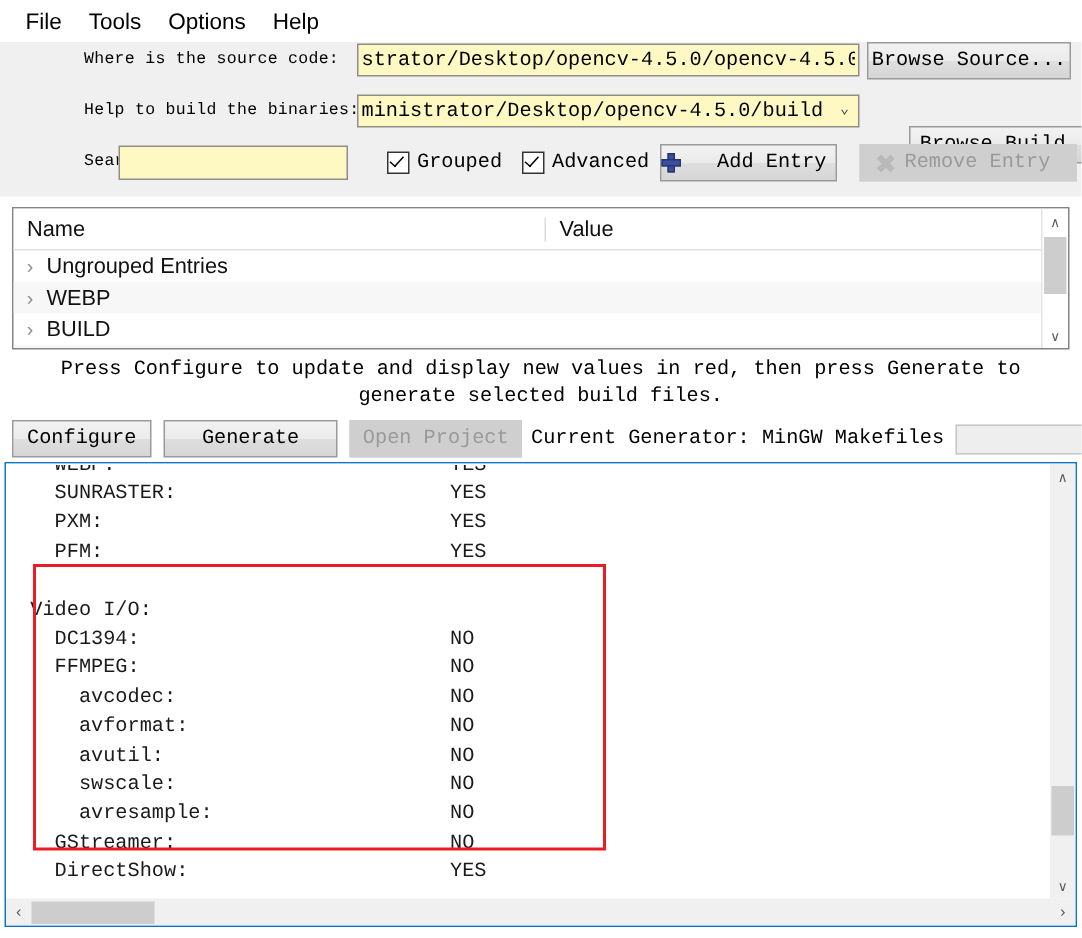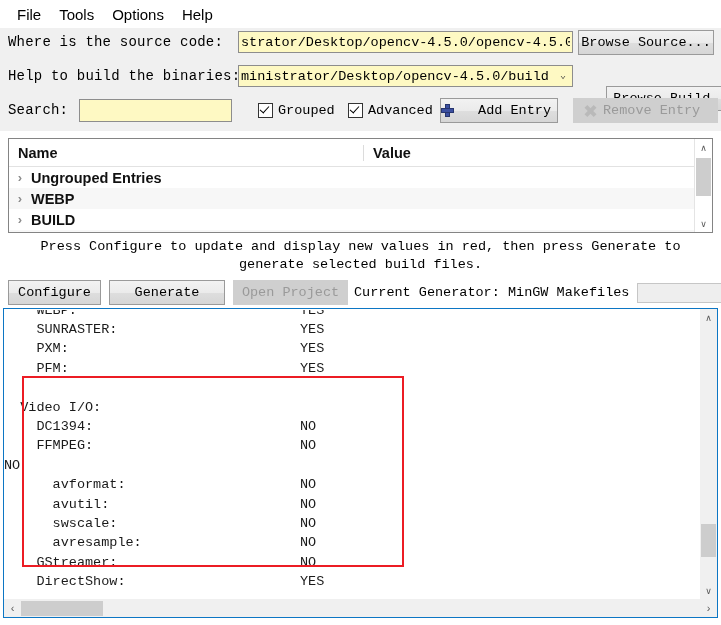--- a/index.html
+++ b/index.html
@@ -51,25 +51,26 @@
     position: absolute;
     left: 0;
     right: 0;
   }
   .row-src   { top: 6px; }
   .row-bld   { top: 40px; }
   .row-search{ top: 74px; }
 
   .fieldlabel {
     font-family: "Liberation Mono", monospace;
-    font-size: 14px;
+    font-size: 11px;
     letter-spacing: 0.2px;
     color: #000;
     white-space: nowrap;
     padding-left: 8px;
+    margin-left: 48px;
   }
 
   .textbox {
     background: #fef9c3;
     border: 1px solid #8d8d8d;
     height: 22px;
     box-sizing: border-box;
     font-family: "Liberation Mono", monospace;
     font-size: 13.5px;
     display: flex;
@@ -183,21 +184,21 @@
     left: 8px;
     top: 138px;
     width: 705px;
     height: 95px;
     border: 1px solid #848484;
     background: #ffffff;
     box-sizing: border-box;
     display: flex;
     overflow: hidden;
   }
-  .treebody { flex: 1; overflow: hidden; position: relative; font-weight: bold; }
+  .treebody { flex: 1; overflow: hidden; position: relative; }
   .tree-head {
     display: flex;
     height: 27px;
     align-items: center;
     border-bottom: 1px solid #e2e2e2;
     background: #ffffff;
   }
   .tree-head .col {
     font-family: "Liberation Sans", sans-serif;
     font-size: 14.5px;
@@ -520,20 +521,21 @@
       </div>
       <div class="logline">
         <span class="k">    DC1394:</span>
         <span class="v">NO</span>
       </div>
       <div class="logline">
         <span class="k">    FFMPEG:</span>
         <span class="v">NO</span>
       </div>
       <div class="logline">
+        <span class="k">      avcodec:</span>
         <span class="v">NO</span>
       </div>
       <div class="logline">
         <span class="k">      avformat:</span>
         <span class="v">NO</span>
       </div>
       <div class="logline">
         <span class="k">      avutil:</span>
         <span class="v">NO</span>
       </div>

